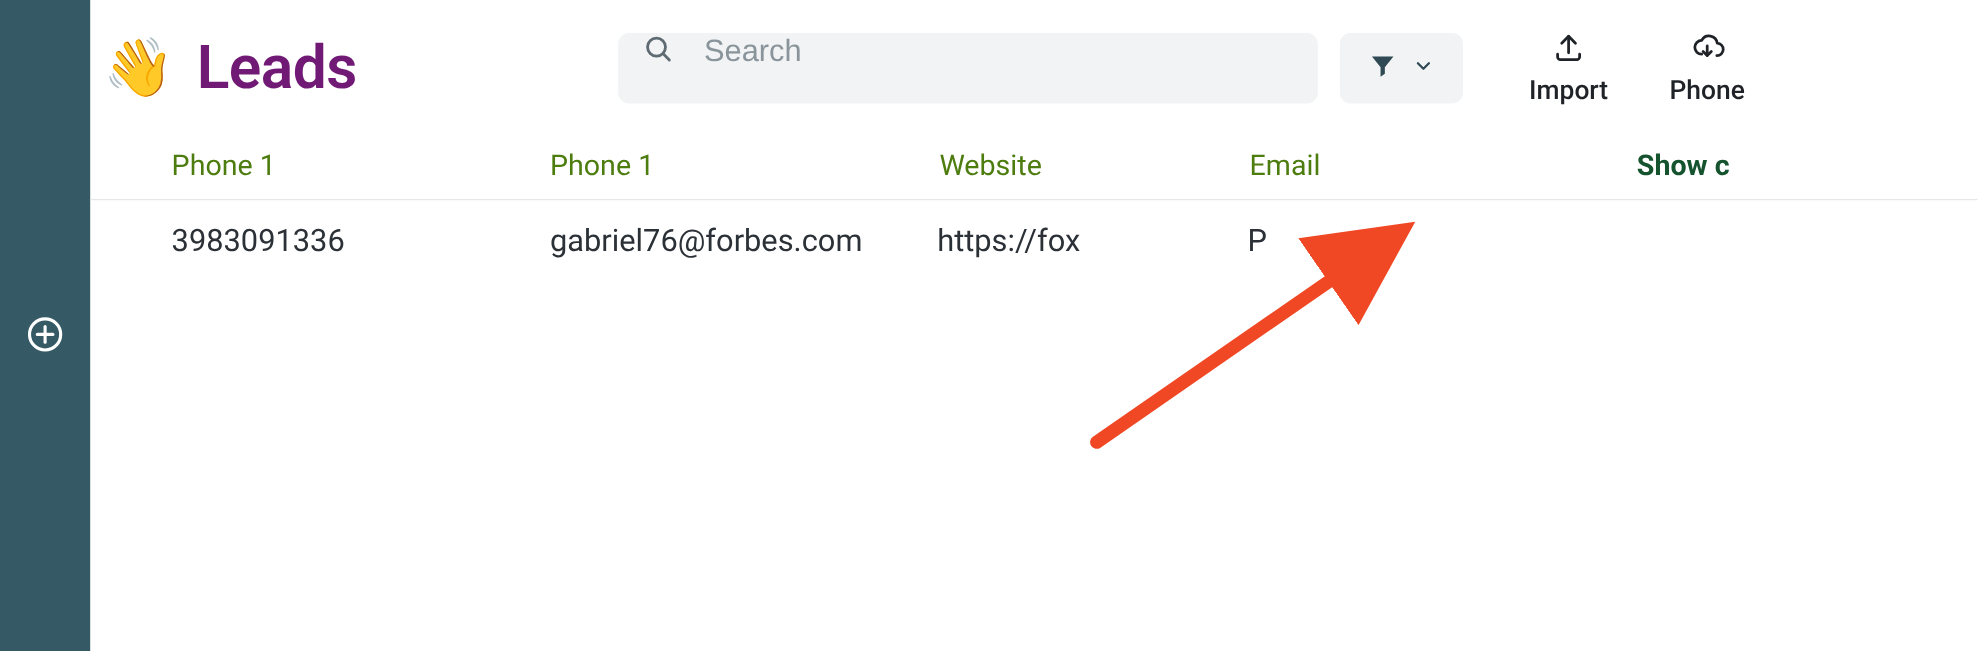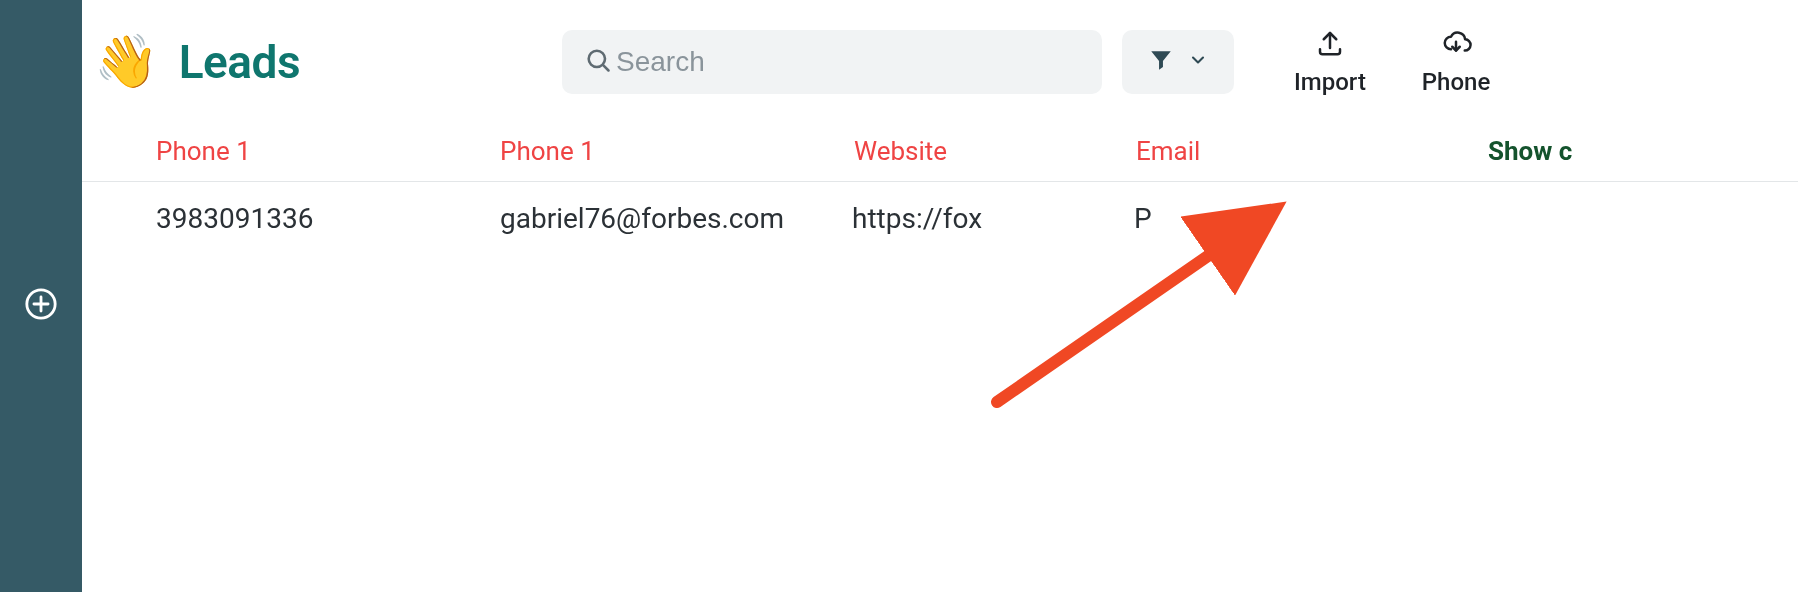--- a/index.html
+++ b/index.html
@@ -53,34 +53,34 @@
       gap: 20px;
       margin-left: 0;
       flex: 0 0 auto;
       width: 448px;
     }
     .wave {
       font-size: 52px;
       line-height: 1;
     }
     .page-title {
-      font-size: 46px;
+      font-size: 55px;
       font-weight: 600;
       letter-spacing: -0.5px;
-      color: #0f766e;
+      color: #701a75;
     }
     .search-wrap {
       display: flex;
-      align-items: center;
+      align-items: flex-start;
       background: #f1f3f4;
       border-radius: 10px;
       height: 64px;
       padding: 0 22px;
-      gap: 4px;
-      width: 540px;
+      gap: 28px;
+      width: 636px;
       flex: 0 0 auto;
     }
     .search-wrap svg { color: #5f6b72; }
     .search-input {
       border: none;
       background: transparent;
       outline: none;
       font-size: 28px;
       color: #333;
       width: 100%;
@@ -125,21 +125,21 @@
       display: flex;
       align-items: center;
       padding-left: 74px;
     }
     .thead {
       height: 62px;
       border-bottom: 1px solid #e3e6e8;
     }
     .th {
       font-size: 26px;
-      color: #ef4444;
+      color: #4d7c0f;
       font-weight: 400;
     }
     .th.bold { font-weight: 700; color: #14532d; }
     .trow {
       height: 72px;
     }
     .td {
       font-size: 28px;
       color: #2b3136;
     }

